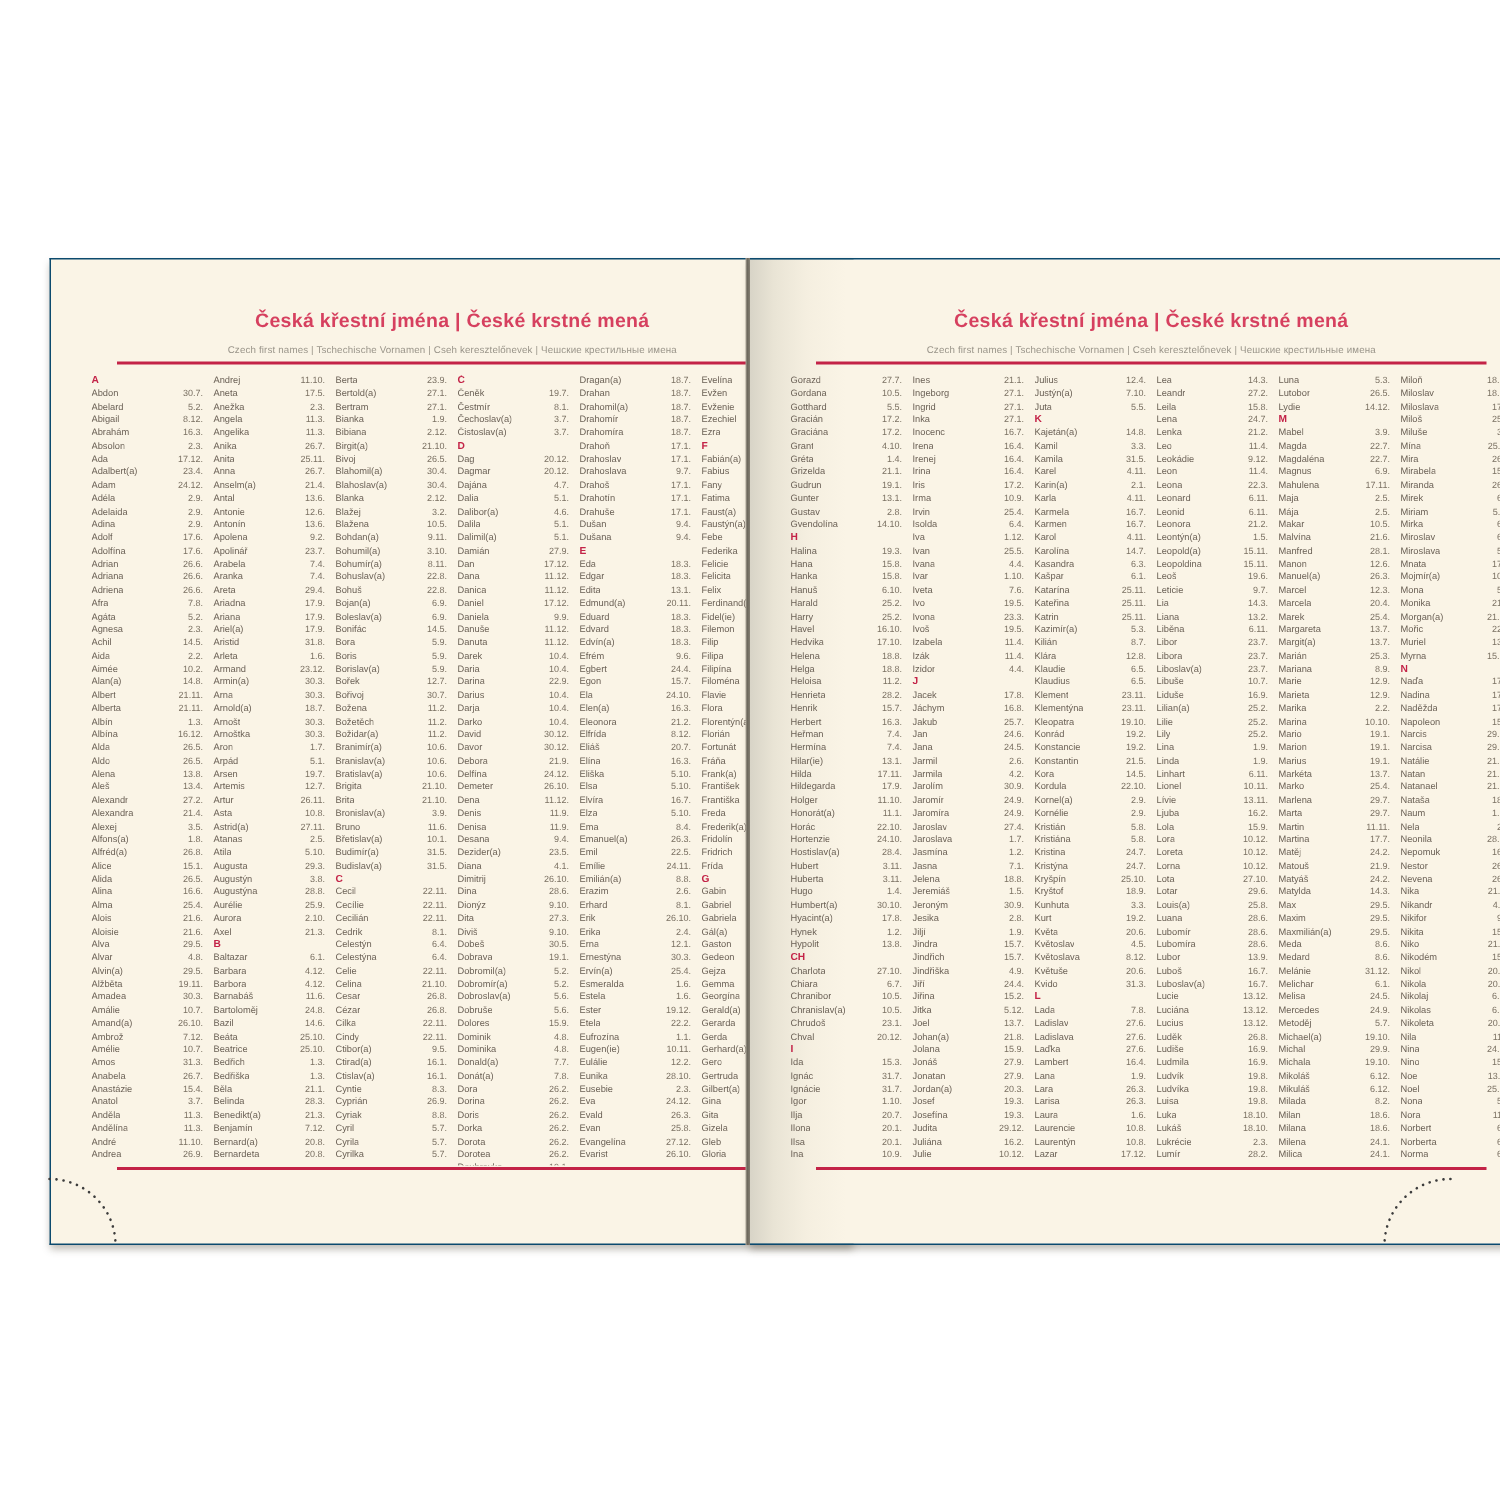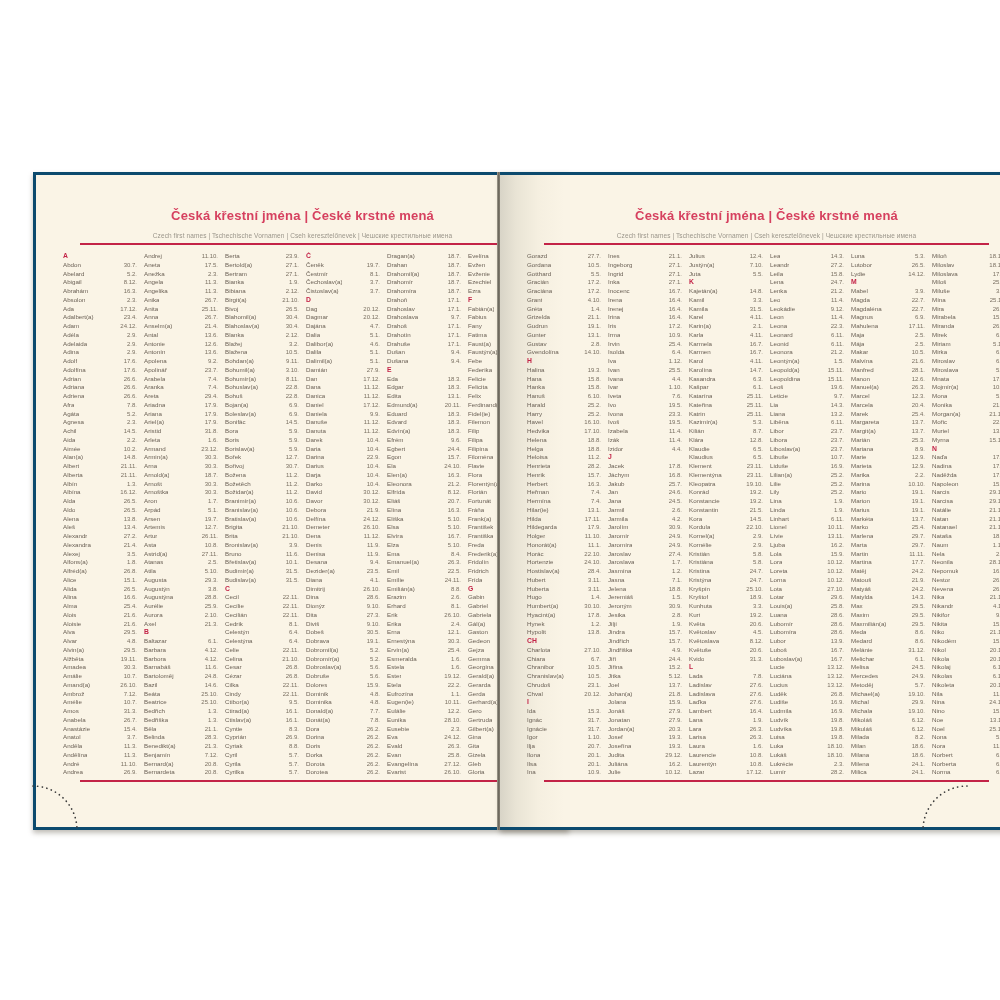--- a/index.html
+++ b/index.html
@@ -1,18 +1,18 @@
 <!DOCTYPE html>
 <html><head>
 <meta charset="utf-8">
 <style>
   html,body{margin:0;padding:0;width:1000px;height:1000px;background:#ffffff;
     font-family:"Liberation Sans",sans-serif;position:relative;overflow:hidden;}
   .page{position:absolute;top:172px;width:536px;height:658px;background:#faf4e6;
-    border:3px solid #0c4a6e;box-sizing:border-box;box-shadow:0 3px 5px rgba(95,88,72,.4);}
+    border:1px solid #0c4a6e;box-sizing:border-box;box-shadow:0 3px 5px rgba(95,88,72,.4);}
   .page.left{left:33px;border-right:none;}
   .page.left::after{content:'';position:absolute;right:0;top:0;bottom:0;width:14px;
     background:linear-gradient(90deg,rgba(110,100,82,0),rgba(110,100,82,.16));pointer-events:none;}
   .page.right{left:500px;border-left:none;
     background:linear-gradient(90deg,#d8d4c7 0px,#e9e4d5 16px,#f5efe0 38px,#faf4e6 64px);}
   .spine{position:absolute;left:497px;top:172px;width:3px;height:658px;
     background:linear-gradient(90deg,#b0aa9d,#6e6a60 45%,#8e897d);}
   .ptitle{position:absolute;top:33px;left:0;right:0;text-align:center;
     font-size:13px;font-weight:bold;color:#d6405f;letter-spacing:.2px;}
   .psub{position:absolute;top:57px;left:0;right:0;text-align:center;

